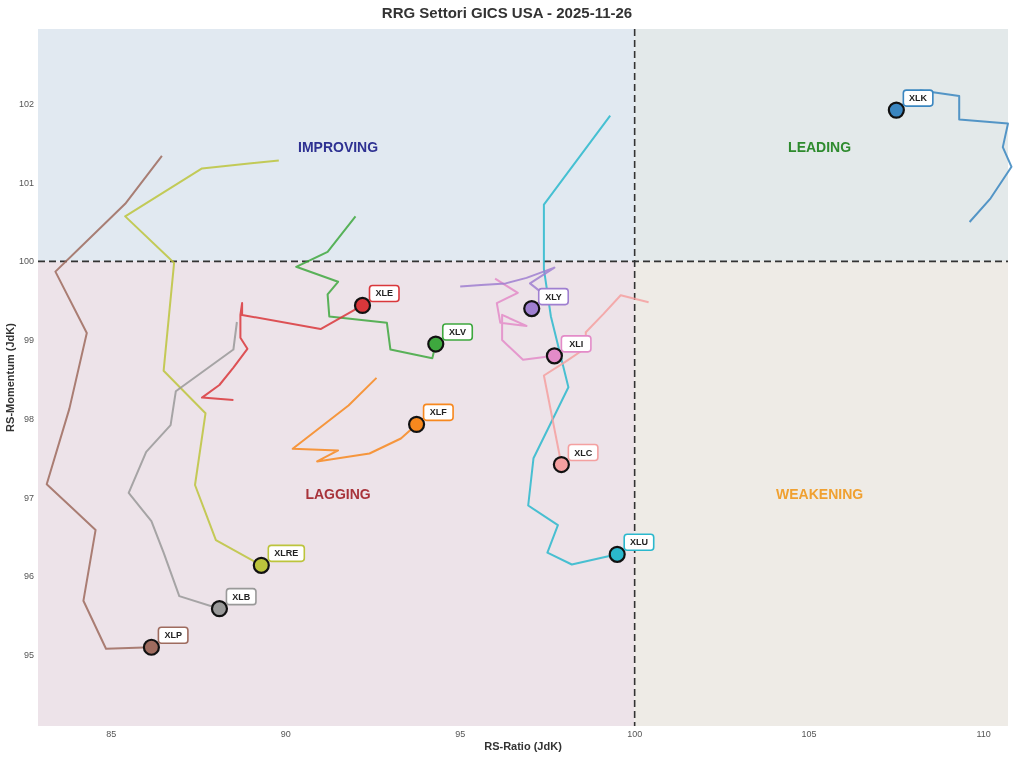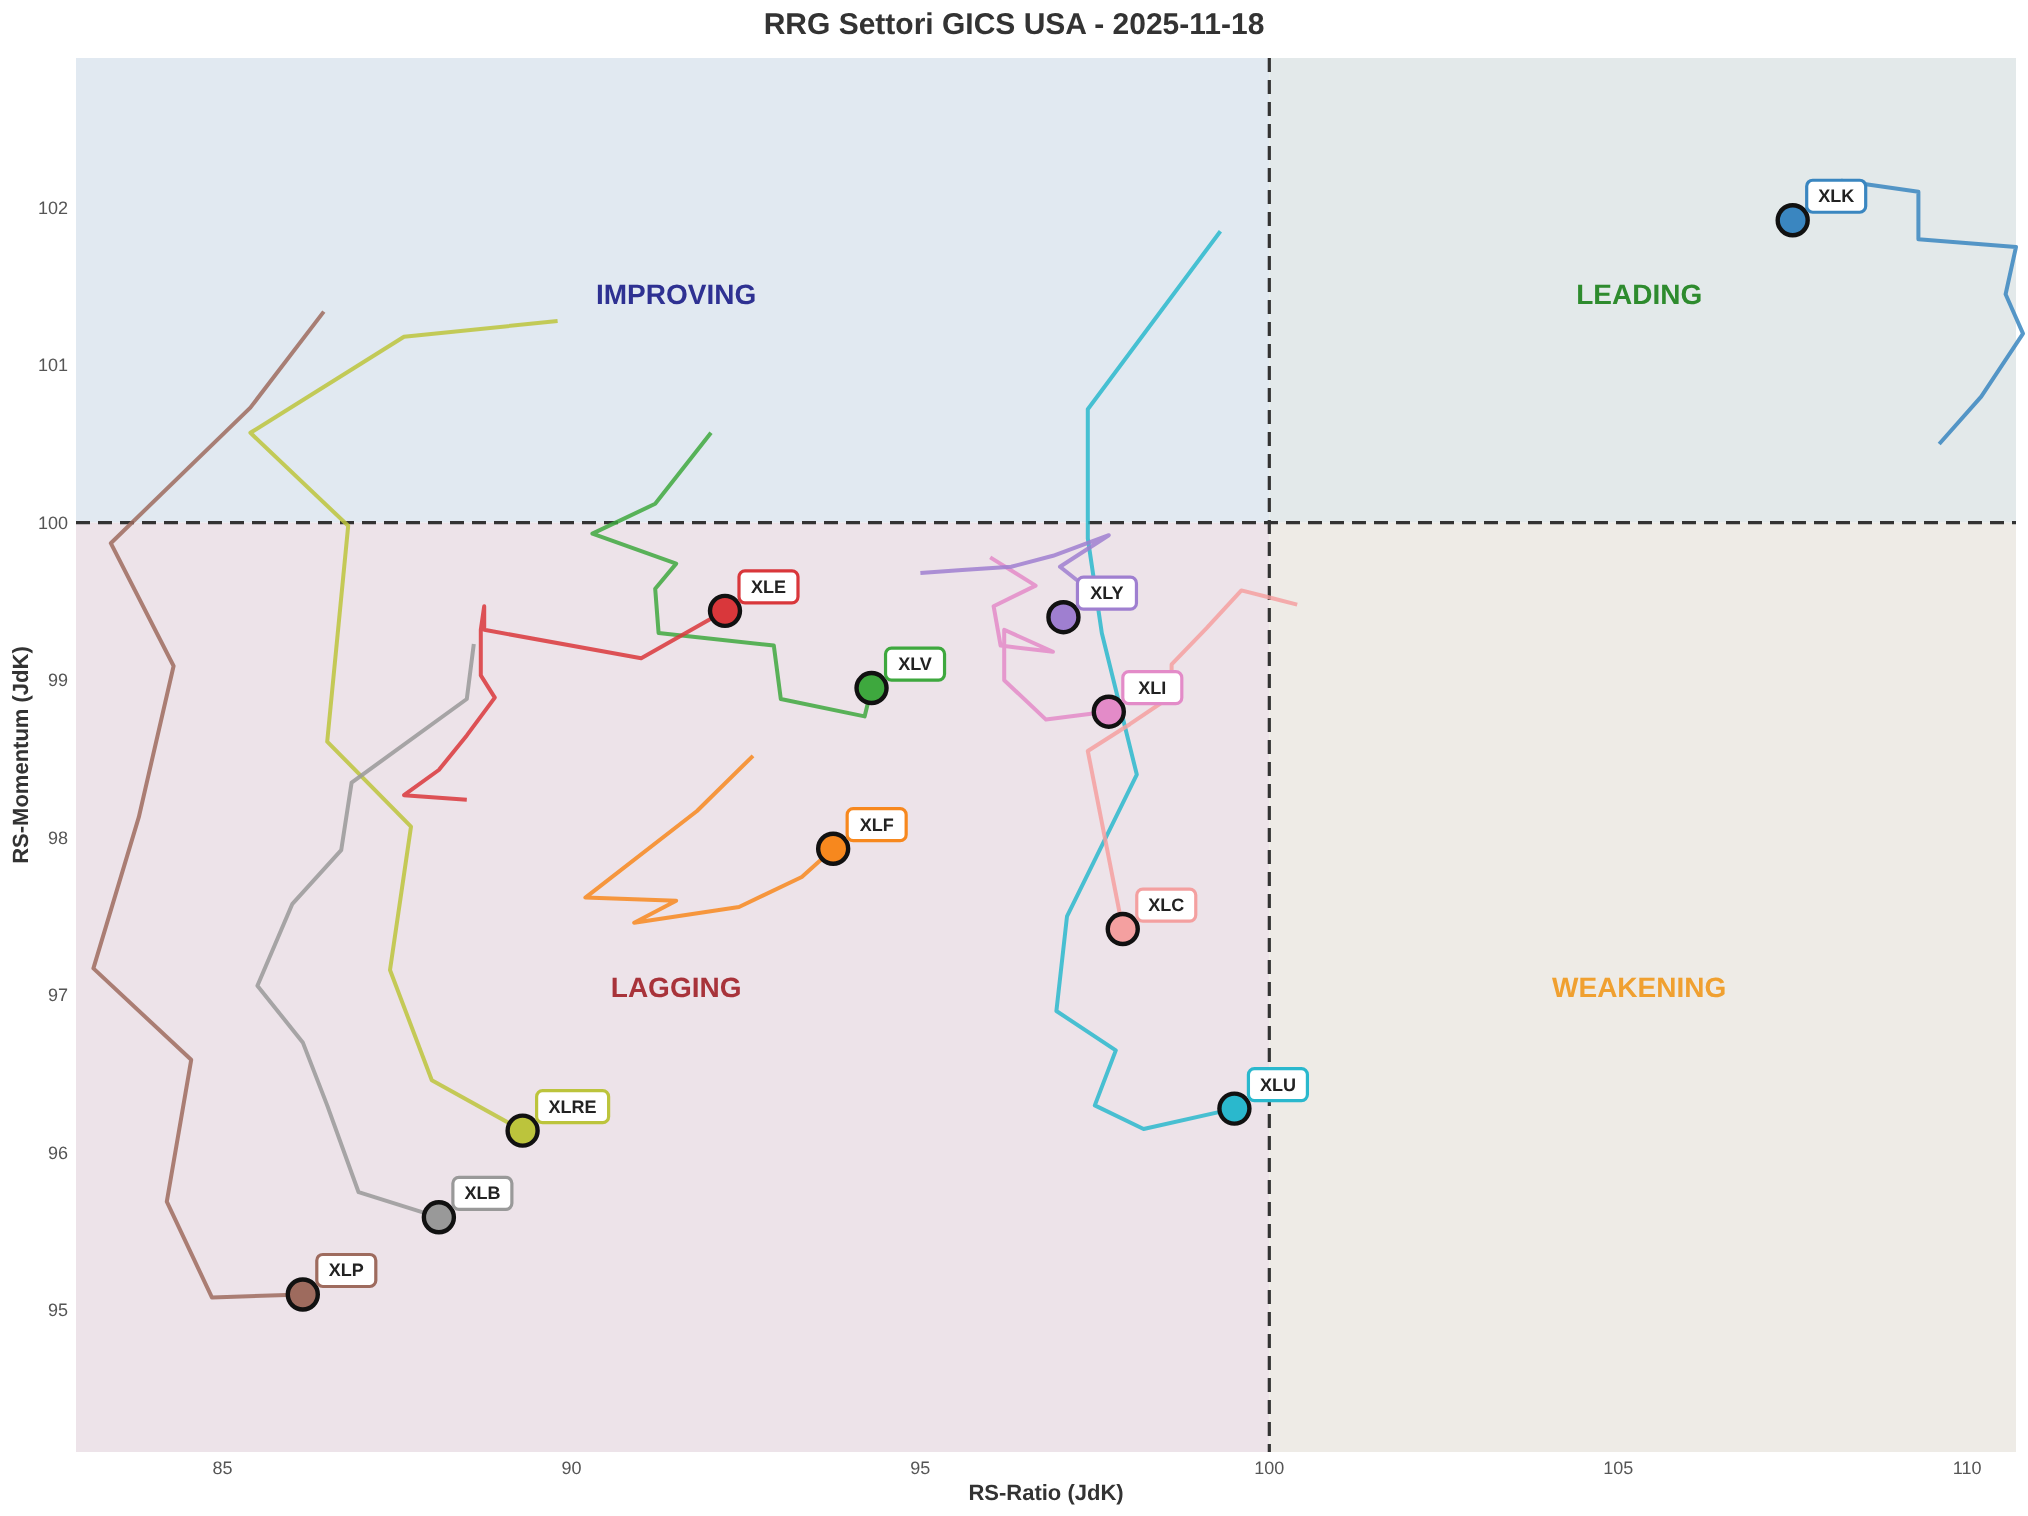--- a/index.html
+++ b/index.html
@@ -7,21 +7,21 @@
   #title { position:absolute; left:0; top:4px; width:1014px; text-align:center; font-size:15px; font-weight:bold; color:#333; }
   #chart { position:absolute; left:0; top:0; }
   .tick { font-size:9px; fill:#555; font-family:"Liberation Sans", sans-serif; }
   .axlabel { font-size:11px; font-weight:bold; fill:#333; font-family:"Liberation Sans", sans-serif; }
   .quad { font-size:14px; font-weight:bold; font-family:"Liberation Sans", sans-serif; }
   .lbl { font-size:9px; font-weight:bold; fill:#222; font-family:"Liberation Sans", sans-serif; }
 </style>
 </head>
 <body>
 
-<div id="title">RRG Settori GICS USA - 2025-11-18</div>
+<div id="title">RRG Settori GICS USA - 2025-11-26</div>
 
 <svg id="chart" width="1014" height="758" xmlns="http://www.w3.org/2000/svg">
   <g id="bg">
       <rect x="38" y="29" width="596.6546762589926" height="232.33333333333337" fill="#e1e9f1"></rect>
       <rect x="634.6546762589926" y="29" width="373.3453237410074" height="232.33333333333337" fill="#e3e9ea"></rect>
       <rect x="38" y="261.33333333333337" width="596.6546762589926" height="464.66666666666663" fill="#ede3e9"></rect>
       <rect x="634.6546762589926" y="261.33333333333337" width="373.3453237410074" height="464.66666666666663" fill="#eeebe6"></rect>
     </g>
   <g id="reflines">
       <line x1="38" y1="261.33333333333337" x2="1008" y2="261.33333333333337" stroke="#333" stroke-width="1.6" stroke-dasharray="7,4"></line>

